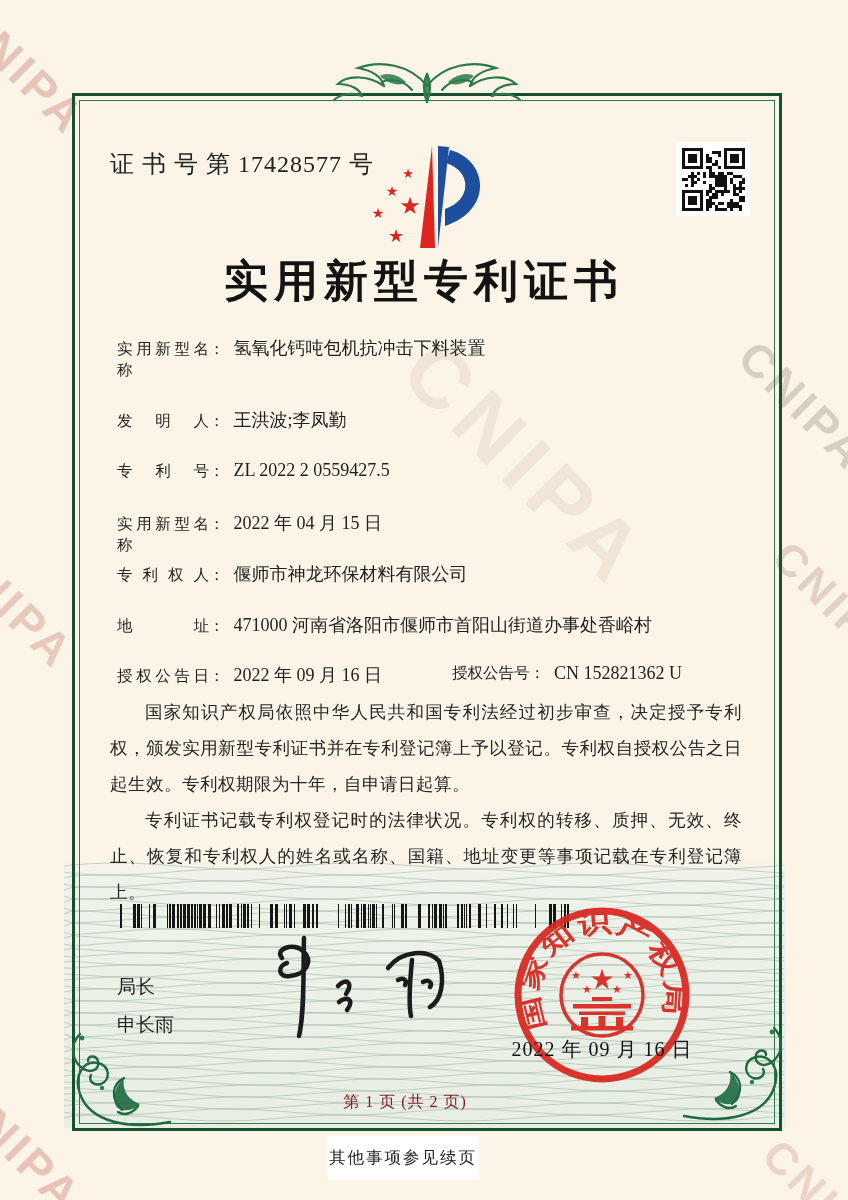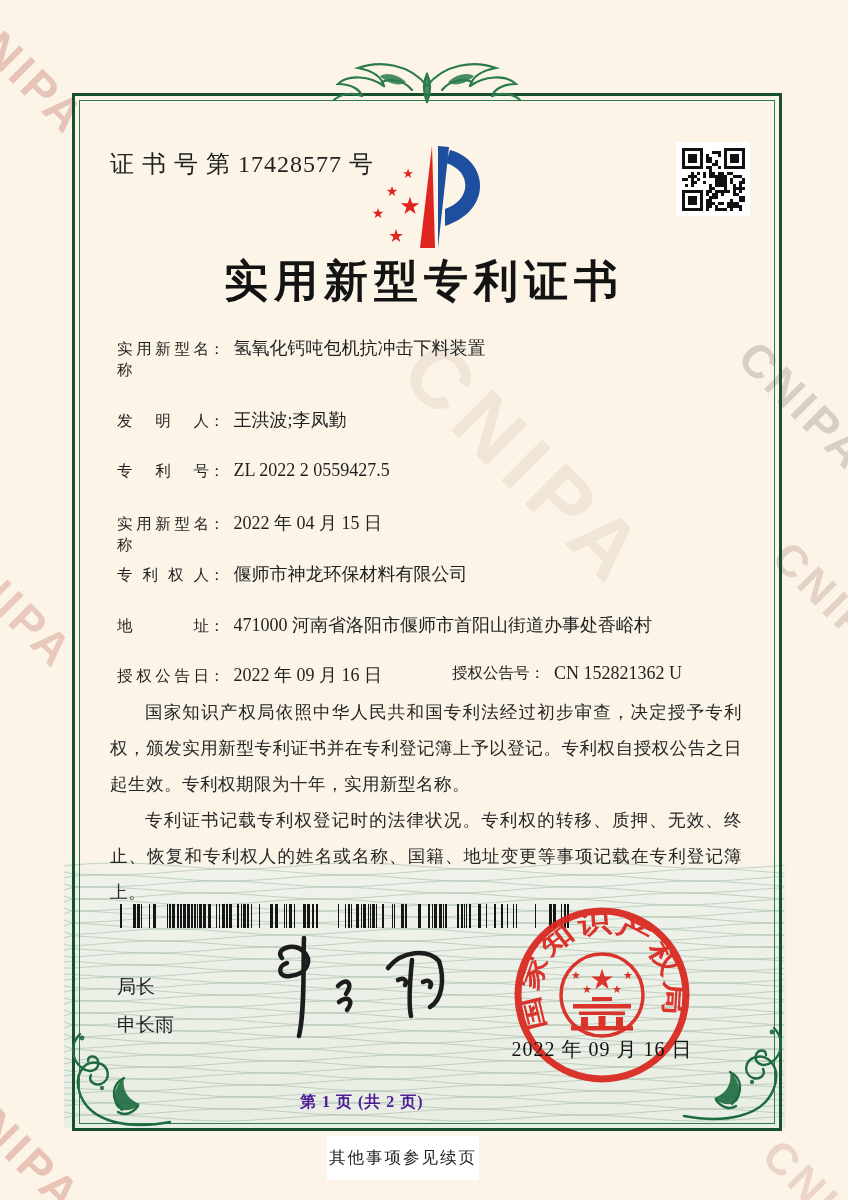--- a/index.html
+++ b/index.html
@@ -44,22 +44,22 @@
 
   .barcode{position:absolute;left:120px;top:904px;}
 
   .director{position:absolute;left:117px;top:968px;color:#1d1d1d;font-size:19px;line-height:38px;}
   .sig{position:absolute;left:242px;top:922px;}
 
   .seal{position:absolute;left:510px;top:903px;}
   .seal-date{position:absolute;left:502px;top:1036px;width:200px;text-align:center;
              font-size:20px;color:#121212;letter-spacing:1px;white-space:nowrap;}
 
-  .pg-footer{position:absolute;left:300px;top:1092px;width:210px;text-align:left;
-             font-size:16px;color:#4c1d95;letter-spacing:1px;font-weight:bold;}
+  .pg-footer{position:absolute;left:300px;top:1092px;width:210px;text-align:center;
+             font-size:16px;color:#7f1d1d;letter-spacing:1px;}
 
   .note-box{position:absolute;left:327px;top:1136px;width:152px;height:44px;background:#ffffff;
             display:flex;align-items:center;justify-content:center;}
   .note-box span{font-size:16.5px;color:#222;letter-spacing:2px;text-align:center;}
 
   .ornament-top{position:absolute;left:324px;top:56px;}
   .fl-bl{position:absolute;left:58px;top:1030px;}
   .fl-br{position:absolute;left:678px;top:1024px;transform:scaleX(-1);}
 </style>
 </head>
@@ -371,21 +371,21 @@
       <span class="f-colon">：</span>
     <span class="f-value">2022 年 09 月 16 日</span>
   </div>
   <div class="frow2" style="top:663px">
     <span class="f-label" style="width:auto;text-align-last:auto">授权公告号</span>
       <span class="f-colon">：</span>
     <span class="f-value">CN 152821362 U</span>
   </div>
 
   <div class="body-text">
-    <p>国家知识产权局依照中华人民共和国专利法经过初步审查，决定授予专利权，颁发实用新型专利证书并在专利登记簿上予以登记。专利权自授权公告之日起生效。专利权期限为十年，实用新型名称。</p>
+    <p>国家知识产权局依照中华人民共和国专利法经过初步审查，决定授予专利权，颁发实用新型专利证书并在专利登记簿上予以登记。专利权自授权公告之日起生效。专利权期限为十年，自申请日起算。</p>
     <p>专利证书记载专利权登记时的法律状况。专利权的转移、质押、无效、终止、恢复和专利权人的姓名或名称、国籍、地址变更等事项记载在专利登记簿上。</p>
   </div>
 
   <svg class="barcode" width="455" height="24" viewBox="0 0 455 24">
     <g id="bars">
         <g fill="#161616">
           <rect x="0" y="0" width="2" height="24"></rect>
           <rect x="13" y="0" width="3" height="24"></rect>
           <rect x="17" y="0" width="3" height="24"></rect>
           <rect x="21" y="0" width="1" height="24"></rect>

